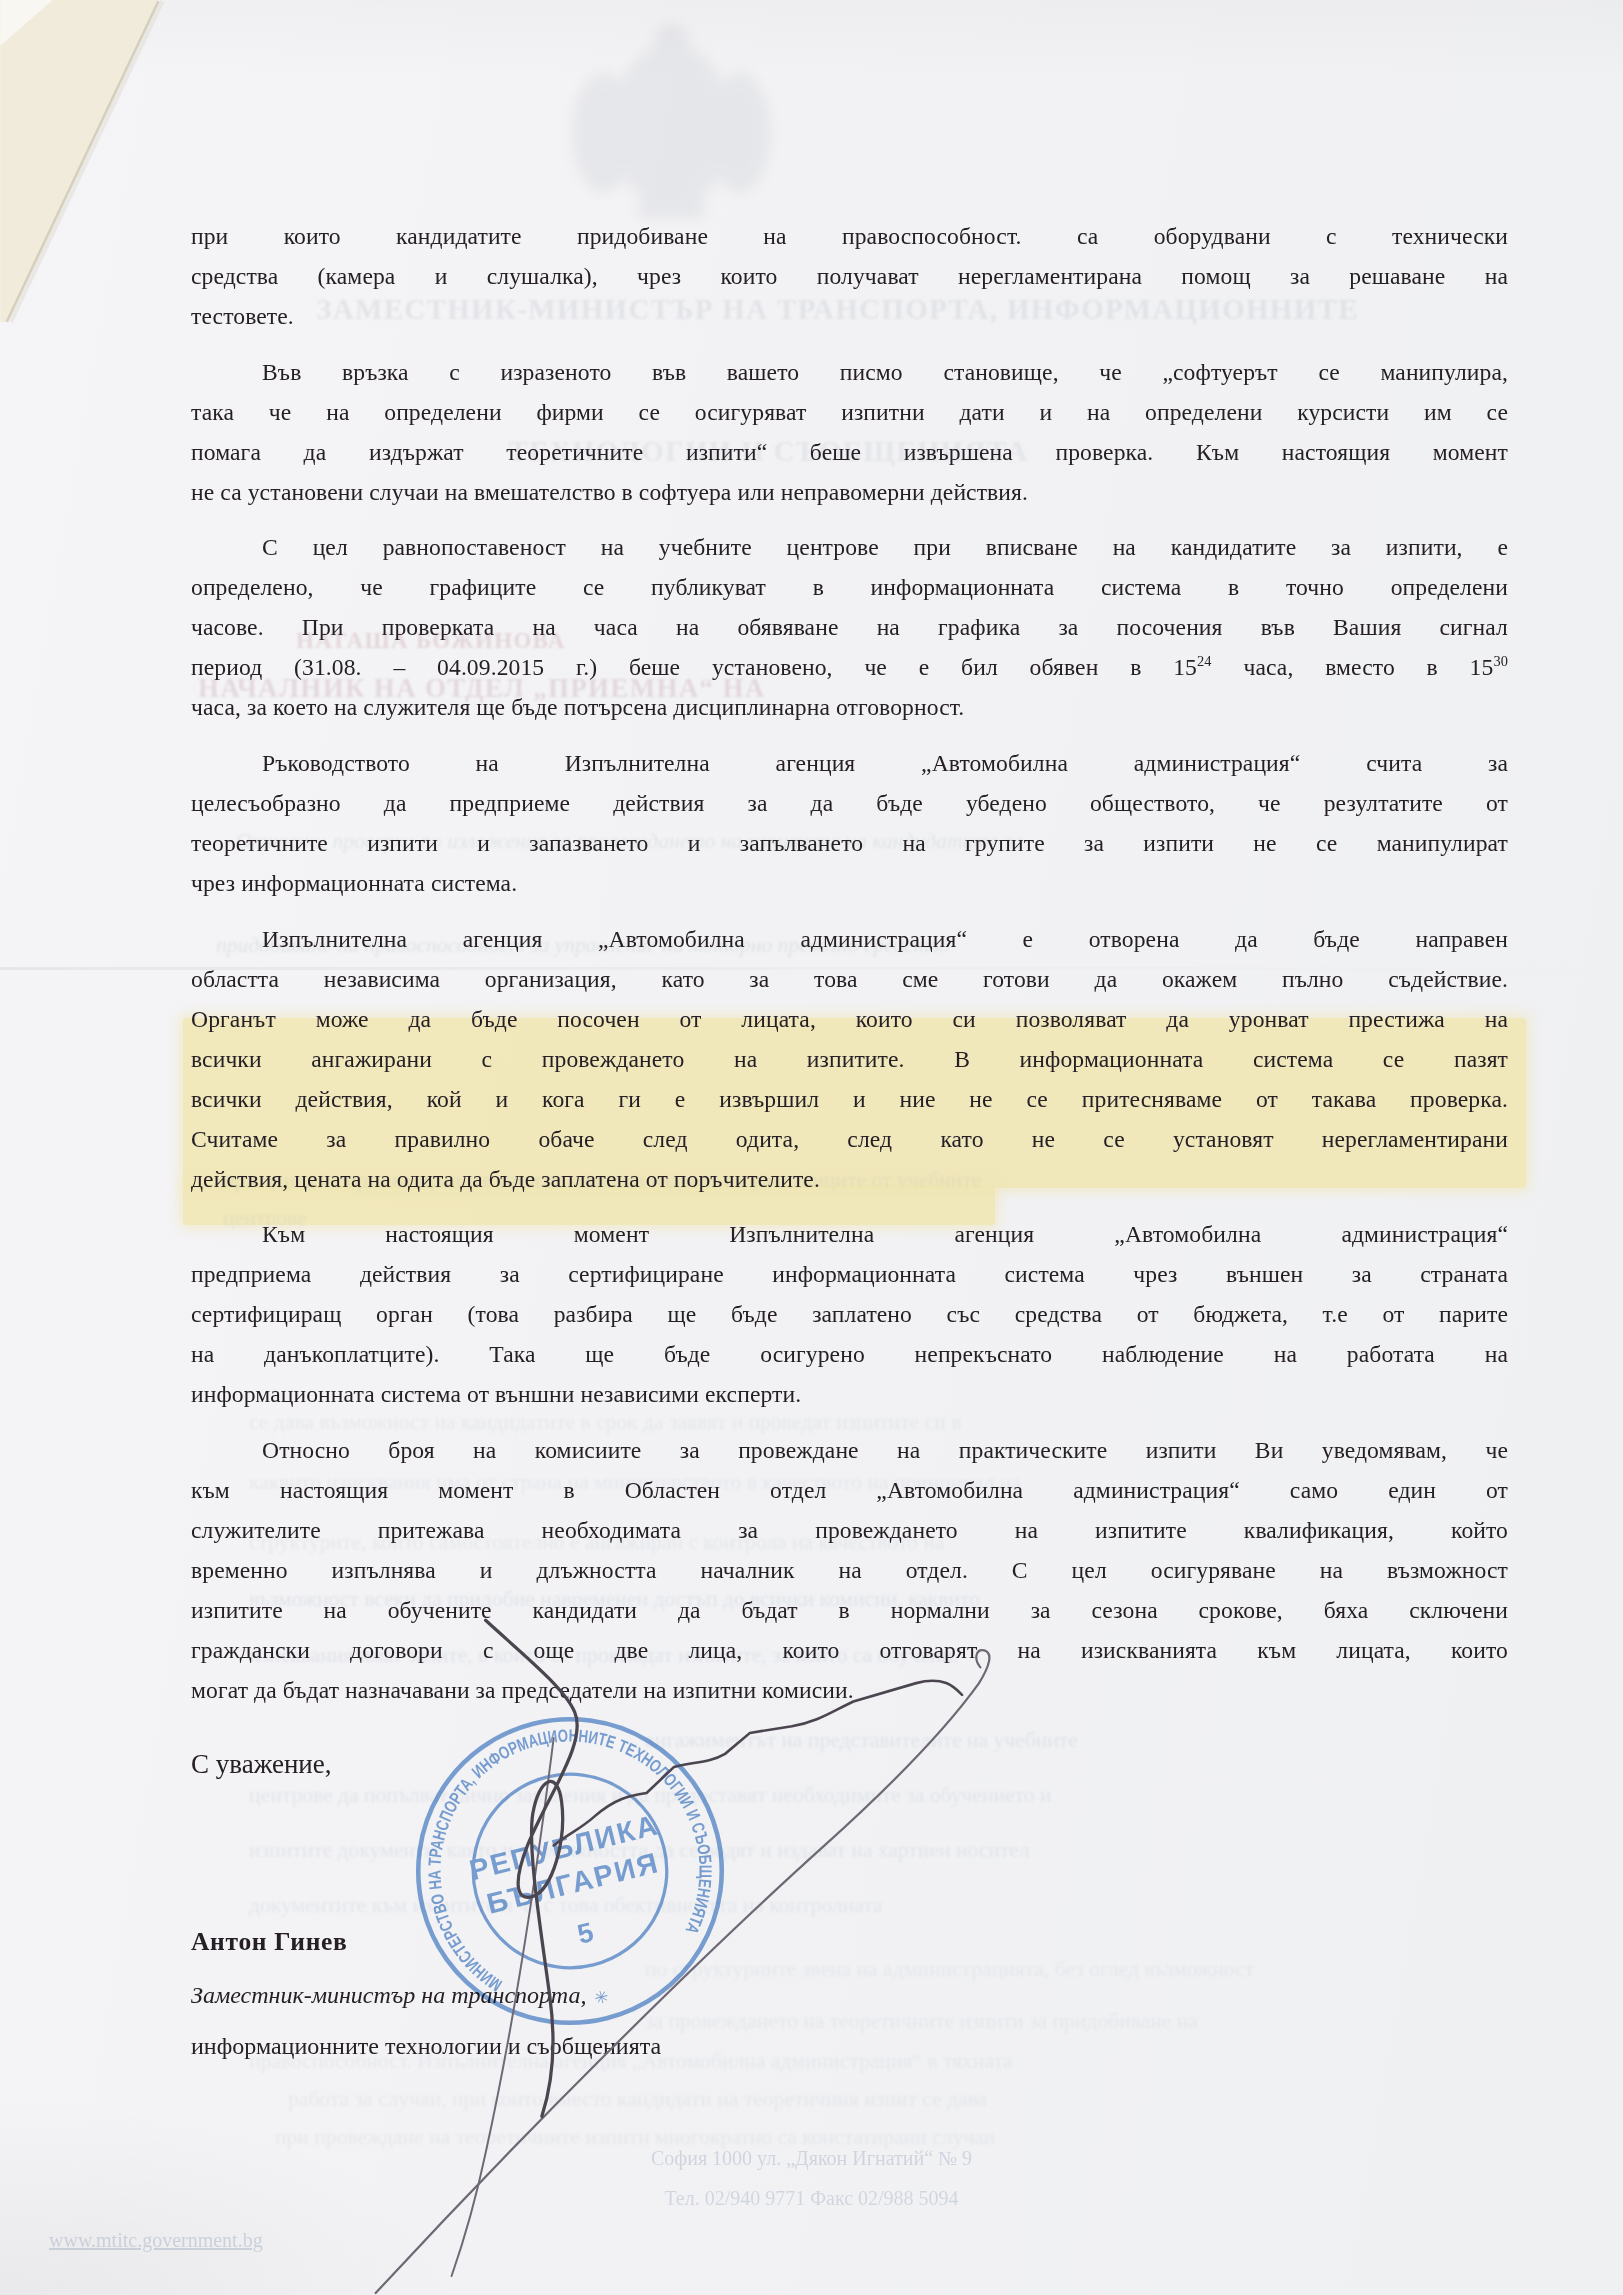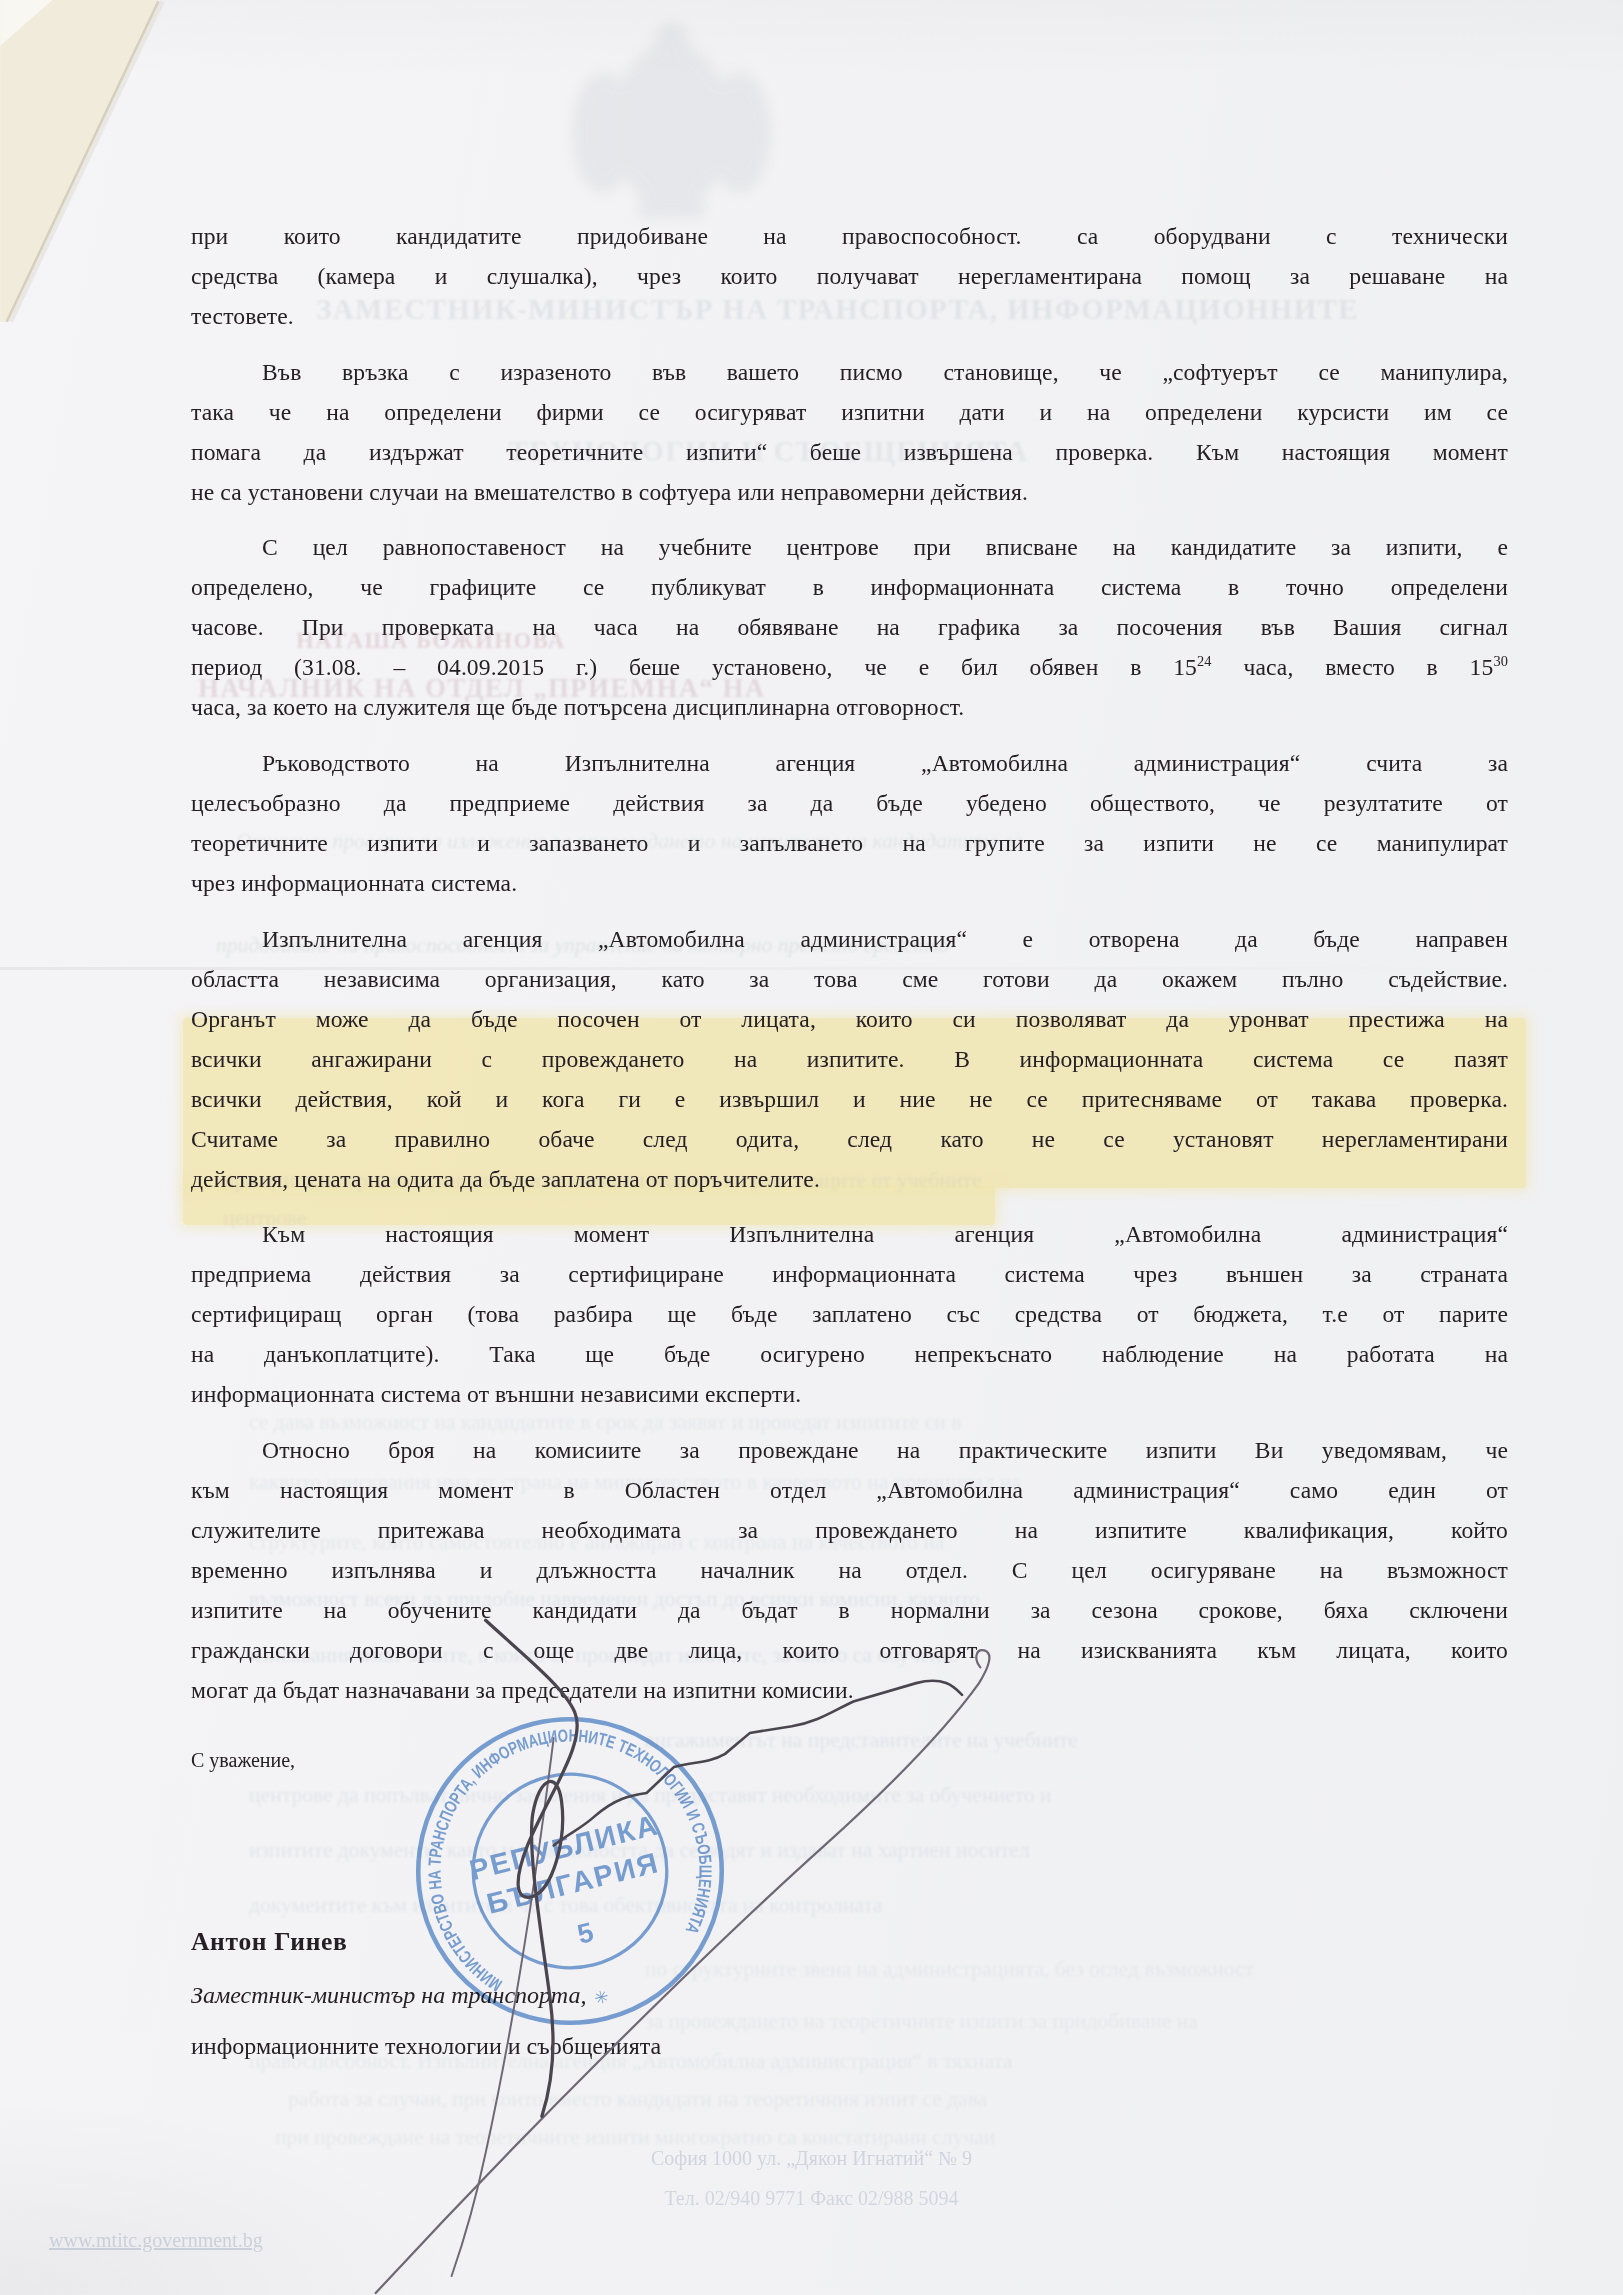--- a/index.html
+++ b/index.html
@@ -32,21 +32,21 @@
   sup{font-size:14.4px;line-height:0;vertical-align:9.2px;}
 
   
   .hl-band{position:absolute;background:rgba(240,229,176,.85);z-index:1;border-radius:3.9px;
            box-shadow:0 0 10.5px 3.9px rgba(240,229,176,.55);}
   #hl1{left:183px;top:1018px;width:1343px;height:170px;}
   #hl2{left:183px;top:1186px;width:812px;height:39px;}
 
   
   .abs{position:absolute;z-index:3;}
-  #salutation{left:191px;top:1749px;font-size:20px;}
+  #salutation{left:191px;top:1749px;font-size:27px;}
   #sig-name{left:191px;top:1927px;font-size:25.5px;font-weight:bold;letter-spacing:0.7px;}
   #sig-role1{left:191px;top:1982px;font-size:24px;font-style:italic;}
   #sig-role2{left:191px;top:2033px;font-size:24px;}
 
   
   .bleed{position:absolute;z-index:2;font-family:"Liberation Serif","DejaVu Serif",serif;
          filter:blur(1px);pointer-events:none;white-space:nowrap;}
   .bleed.caps{font-weight:bold;letter-spacing:1.3px;}
   .bleed.it{font-style:italic;}
   #b0{left:196px;top:293px;width:1283px;font-size:29px;color:#8e98a8;opacity:.16;text-align:center;}

